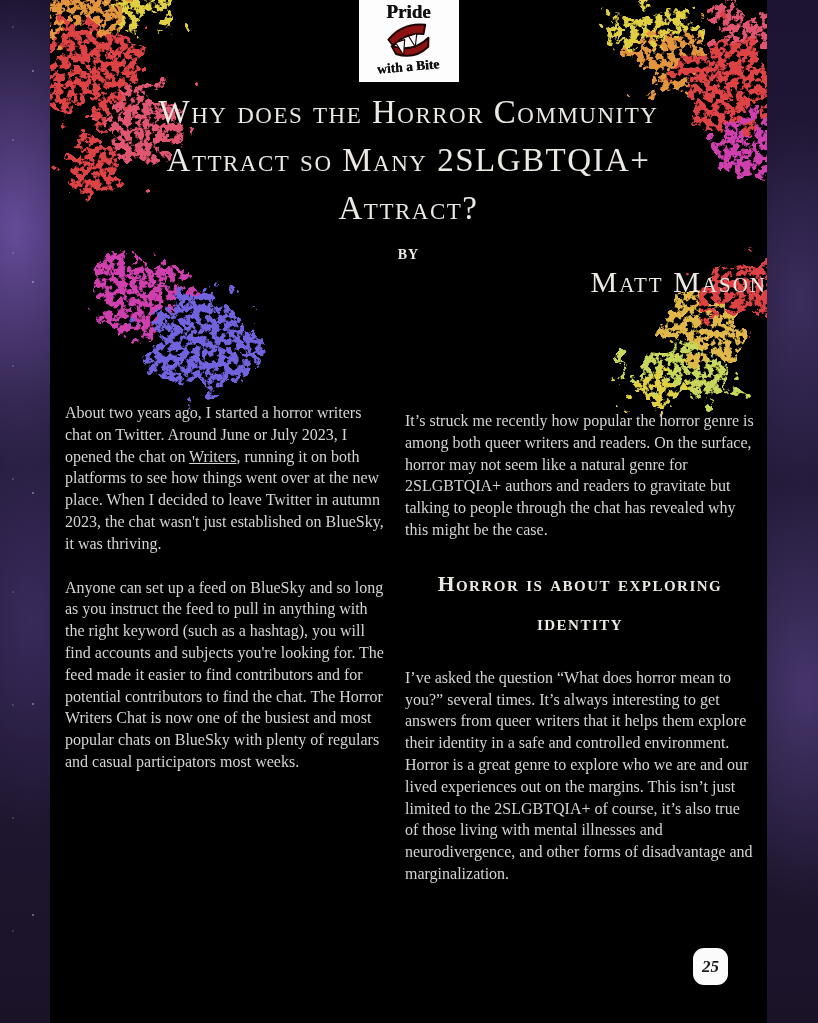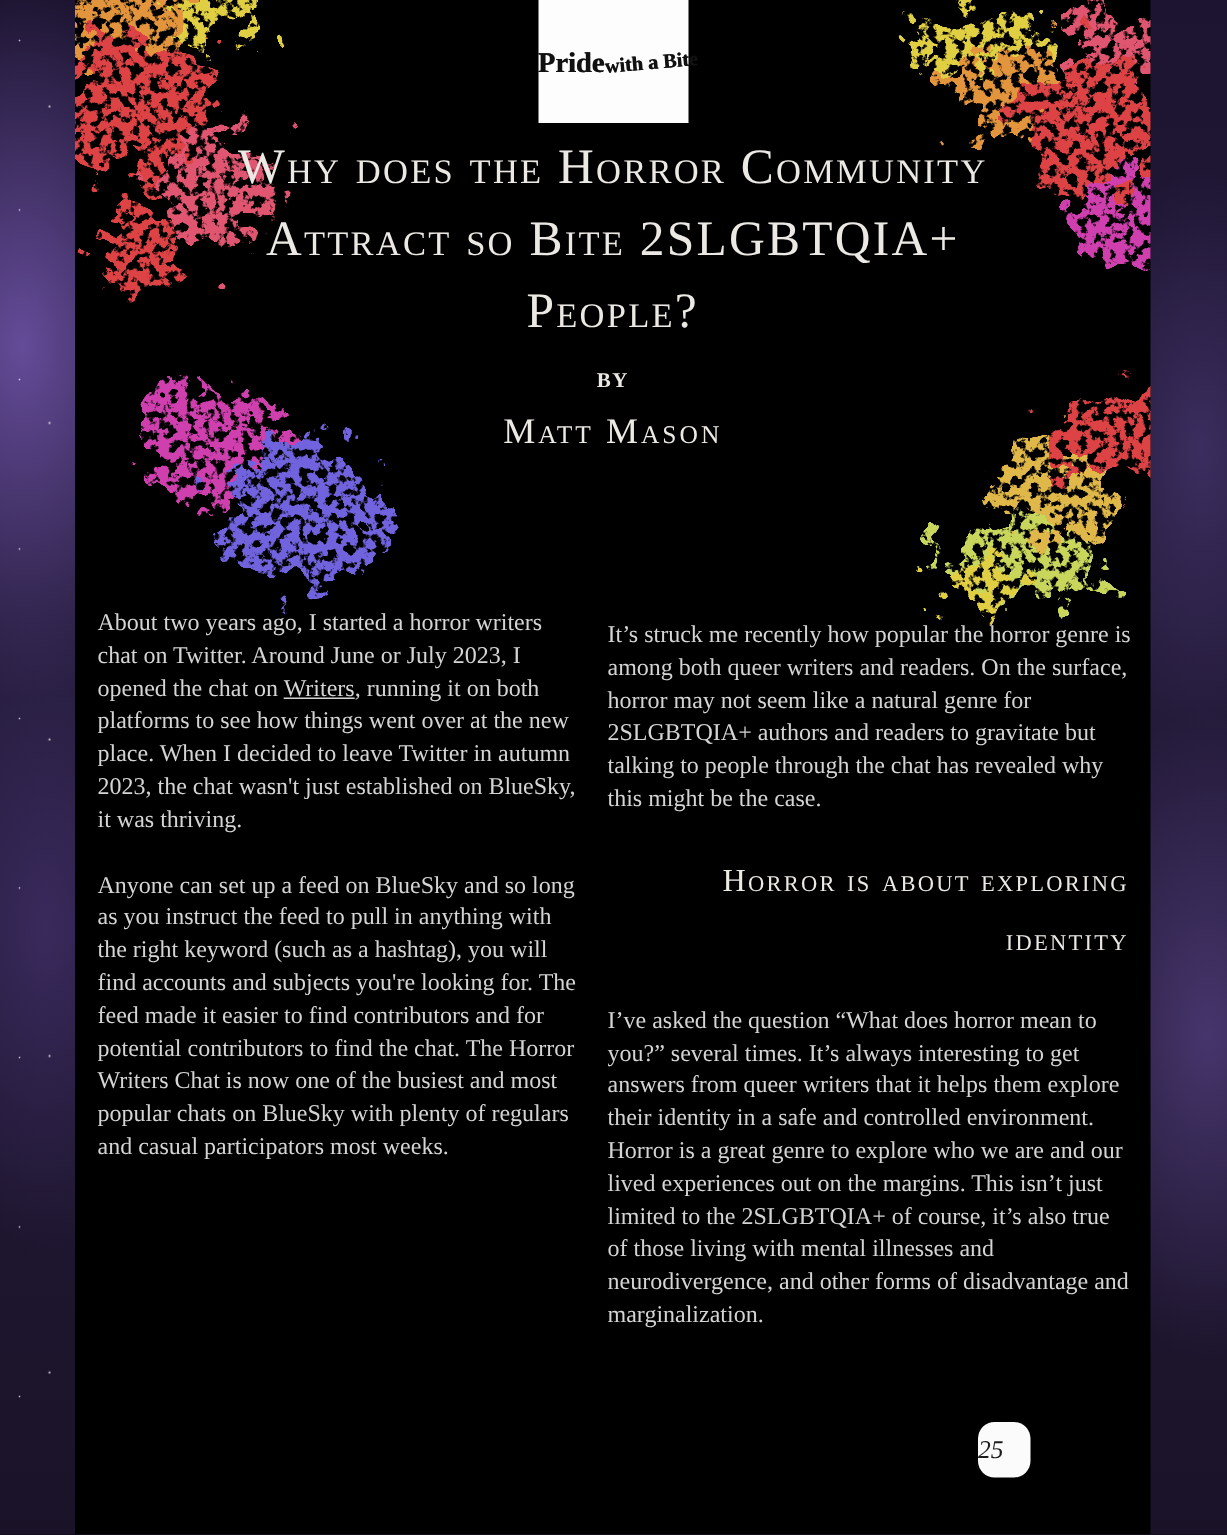--- a/index.html
+++ b/index.html
@@ -21,21 +21,21 @@
     background-repeat:repeat,repeat,repeat,repeat,no-repeat,no-repeat,no-repeat,no-repeat,no-repeat;
   }
   .page{
     position:absolute;left:50px;top:0;width:717px;height:1023px;
     background:var(--page-bg,#000);color:var(--text,#d4d4d4);
   }
   .splatters{position:absolute;left:0;top:0;pointer-events:none;}
   header{position:relative;text-align:center;}
   .logo{
     width:100px;height:82px;margin:0 auto;background:#fdfdfd;
-    display:flex;flex-direction:row;align-items:center;justify-content:flex-start;
+    display:flex;flex-direction:column;align-items:center;justify-content:flex-start;
     padding-top:2px;box-sizing:border-box;position:relative;z-index:2;
   }
   .logo-title{
     font-weight:700;font-size:19px;line-height:19px;color:#111;
     letter-spacing:0;text-shadow:.4px 0 #111;
   }
   .fangs{margin:-2px 0 -4px 0;}
   .logo-subtitle{
     font-weight:700;font-size:13.5px;color:#111;transform:rotate(-5deg);
     text-shadow:.4px 0 #111;white-space:nowrap;
@@ -43,42 +43,43 @@
   h1{
     margin:6px auto 0 auto;max-width:580px;
     font-variant:small-caps;font-weight:400;font-size:33px;line-height:48px;
     letter-spacing:1.5px;color:var(--title,#ece9e4);position:relative;z-index:2;
   }
   .byline{
     margin-top:9px;font-variant:small-caps;font-weight:700;font-size:20px;
     color:var(--title,#ece9e4);letter-spacing:1px;
   }
   .author{
-    margin-top:11px;font-variant:small-caps;font-weight:400;font-size:24px;
-    letter-spacing:2px;color:var(--title,#ece9e4);
+    margin-top:1px;font-variant:small-caps;font-weight:400;font-size:30px;
+    letter-spacing:2px;color:var(--title,#ece9e4);text-align:right;
   }
   .columns{
     display:flex;gap:20px;padding:0 12px 0 15px;margin-top:103px;
     position:relative;z-index:2;
   }
   .col{font-size:16px;line-height:21.8px;color:var(--text,#d4d4d4);}
   .col.left{width:320px;flex:0 0 auto;}
   .col.right{flex:1 1 auto;padding-top:8px;}
   .col p{margin:0 0 22px 0;}
   .col a{color:inherit;text-decoration:underline;cursor:pointer;}
   h2{
-    font-variant:small-caps;font-weight:400;font-size:21.5px;line-height:39px;
-    letter-spacing:1.5px;color:var(--title,#efece6);text-align:right;
+    font-variant:small-caps;font-weight:700;font-size:21.5px;line-height:39px;
+    letter-spacing:1.5px;color:var(--title,#efece6);text-align:center;
     margin:24px auto 24px auto;max-width:345px;
   }
   .pagenum{
-    position:absolute;left:602px;top:948px;width:35px;height:37px;
-    background:#fbfbfb;border-radius:11px;display:flex;align-items:center;
+    position:absolute;left:643px;top:948px;width:35px;height:37px;
+    background:#fbfbfb;border-radius:11px;display:flex;align-items:center;justify-content:center;
     font-size:17px;font-style:italic;color:#1c1c1c;box-shadow:0 1px 2px rgba(0,0,0,.6);
     z-index:3;
+    font-weight:bold;
   }
 </style>
 </head>
 <body>
 
 <div class="page">
 
   <svg class="splatters" width="717" height="1023" viewBox="0 0 717 1023" aria-hidden="true">
     <defs>
       <filter id="splat" x="-40%" y="-40%" width="180%" height="180%">
@@ -125,21 +126,21 @@
       <svg class="fangs" width="52" height="44" viewBox="0 0 64 56" aria-hidden="true">
         <g transform="rotate(-14 32 28)">
           <path d="M7 20 Q30 3 57 13 L52 24 Q33 16 11 29 Z" fill="#8e1212" stroke="#1c0404" stroke-width="2.5" stroke-linejoin="round"></path>
           <path d="M12 40 Q33 53 54 41 L57 30 Q34 44 9 29 Z" fill="#8e1212" stroke="#1c0404" stroke-width="2.5" stroke-linejoin="round"></path>
           <path d="M15 26 L21 44 L27 25 Z" fill="#fdfdfd" stroke="#1c0404" stroke-width="1.5" stroke-linejoin="round"></path>
           <path d="M33 22 L38 37 L44 21 Z" fill="#fdfdfd" stroke="#1c0404" stroke-width="1.5" stroke-linejoin="round"></path>
         </g>
       </svg>
       <div class="logo-subtitle">with a Bite</div>
     </div>
-    <h1>Why does the Horror Community Attract so Bite 2SLGBTQIA+ People?</h1>
+    <h1>Why does the Horror Community Attract so Many 2SLGBTQIA+ Attract?</h1>
     <div class="byline">by</div>
     <div class="author">Matt Mason</div>
   </header>
 
   <main class="columns">
     <section class="col left">
       <p><span>About two years ago, I started a horror writers chat on Twitter. Around June or July 2023, I opened the chat on </span><a>Writers</a><span>, running it on both platforms to see how things went over at the new place. When I decided to leave Twitter in autumn 2023, the chat wasn't just established on BlueSky, it was thriving.</span></p>
       <p>Anyone can set up a feed on BlueSky and so long as you instruct the feed to pull in anything with the right keyword (such as a hashtag), you will find accounts and subjects you're looking for. The feed made it easier to find contributors and for potential contributors to find the chat. The Horror Writers Chat is now one of the busiest and most popular chats on BlueSky with plenty of regulars and casual participators most weeks.</p>
     </section>
     <section class="col right">

